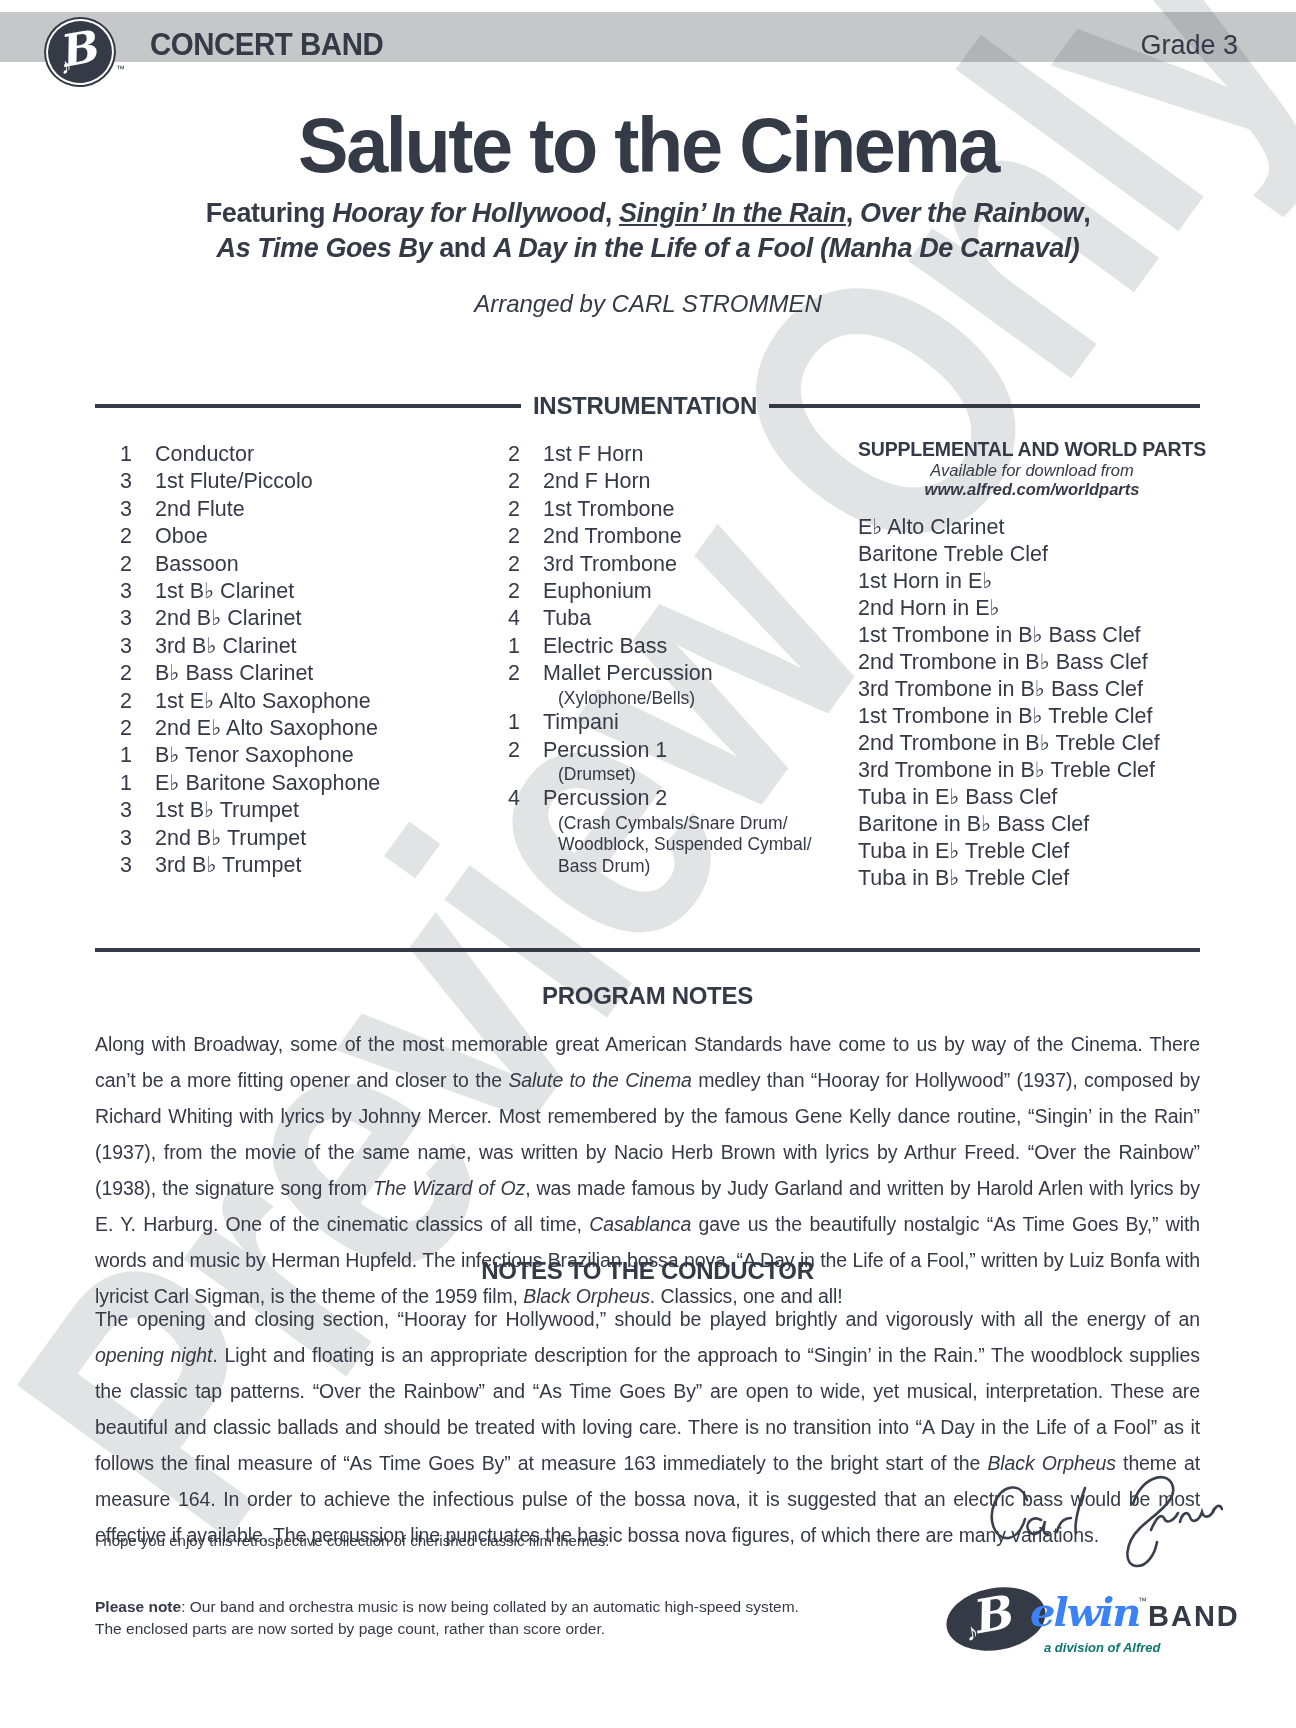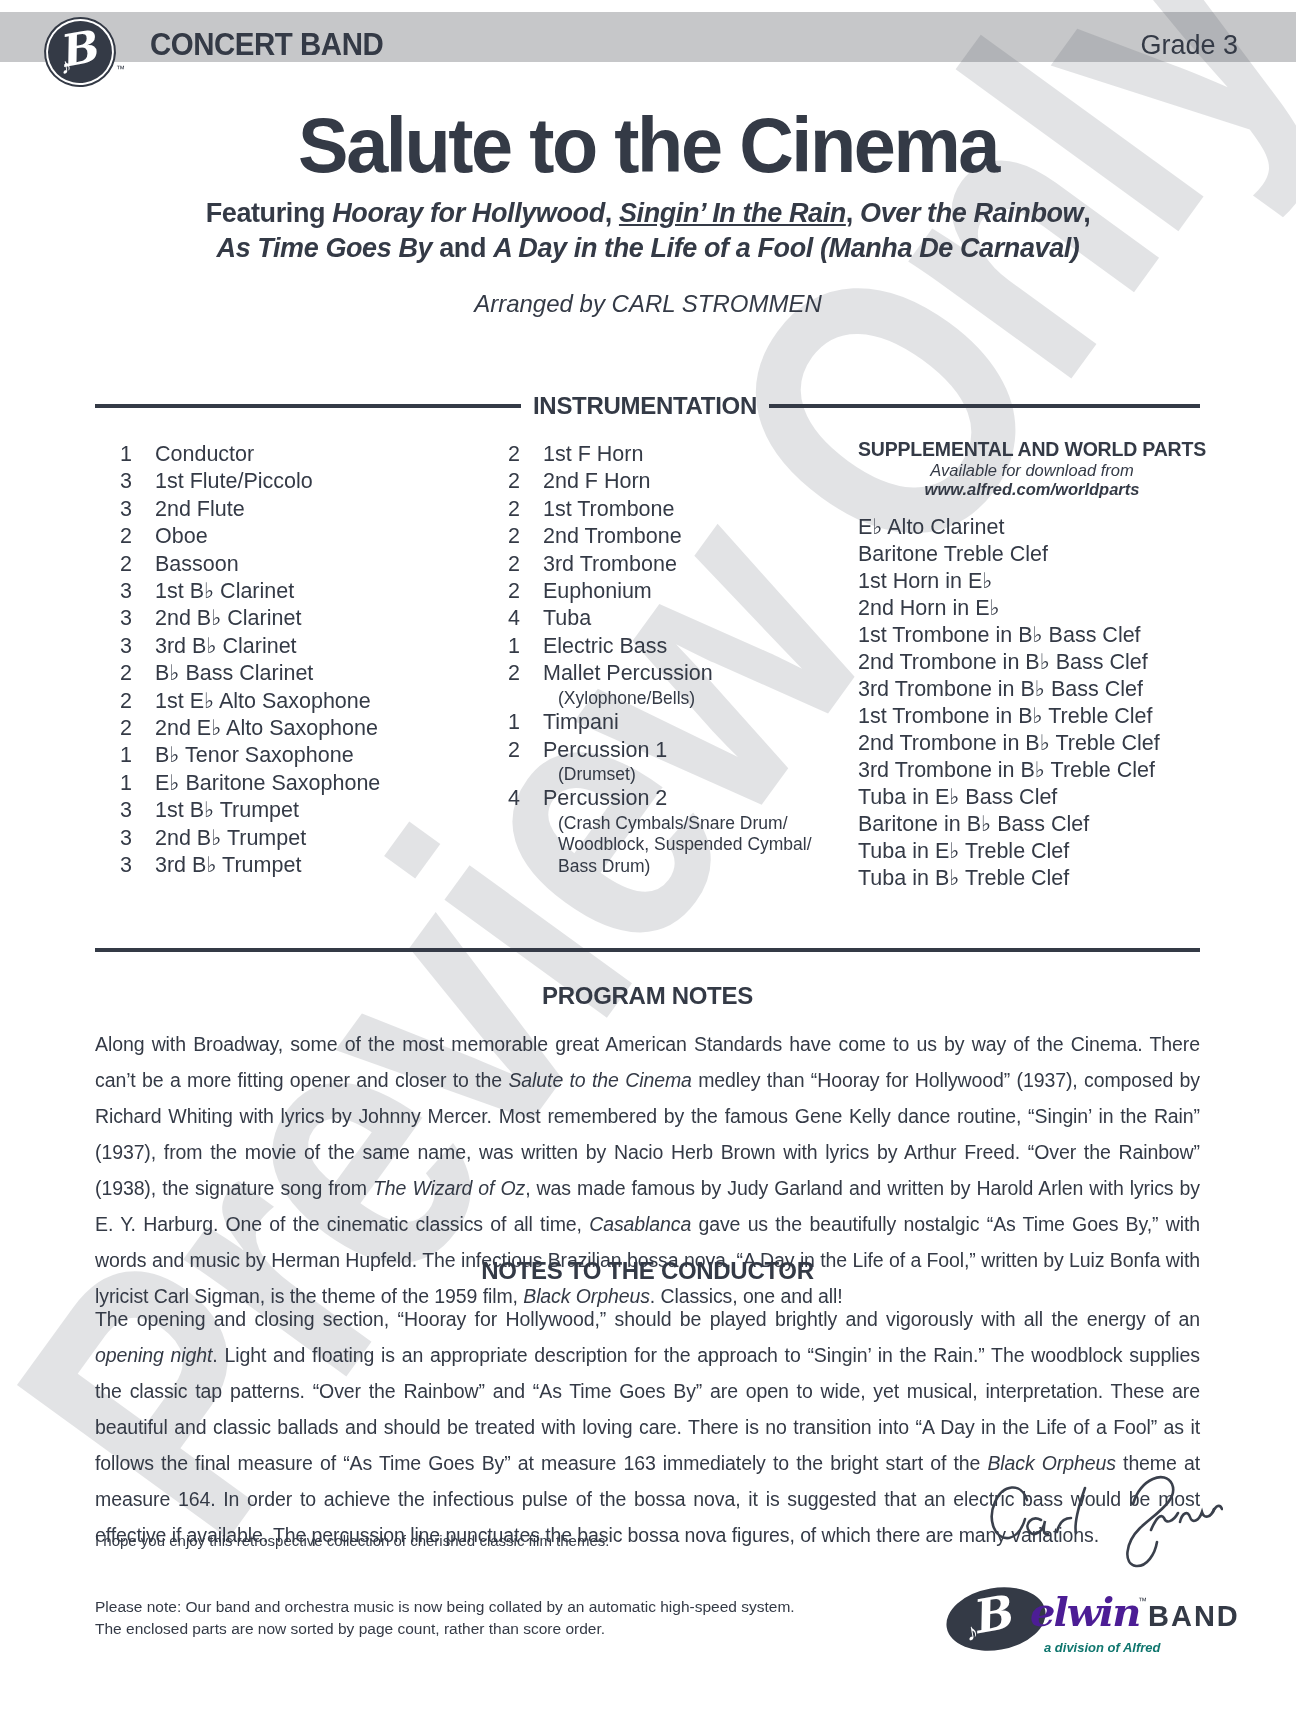--- a/index.html
+++ b/index.html
@@ -63,21 +63,21 @@
   
   .footer{position:absolute;left:95px;top:1596px;font-size:15.5px;line-height:21.5px;}
   
   .publisher{position:absolute;left:946px;top:1580px;width:280px;height:92px;}
   .pub-oval{position:absolute;left:0;top:8px;width:100px;height:62px;border-radius:50%;
     background:#343a46;transform:rotate(-10deg);}
   .pub-oval .bglyph{position:absolute;left:30px;top:-1px;color:#fff;font-family:"DejaVu Serif",serif;
     font-style:italic;font-weight:700;font-size:46px;}
   .pub-oval .note{position:absolute;left:18px;top:26px;color:#fff;font-size:24px;}
   .pub-script{position:absolute;left:84px;top:8px;font-family:"DejaVu Serif",serif;font-style:italic;
-    font-weight:700;font-size:40px;color:#4c1d95;letter-spacing:-2px;}
+    font-weight:700;font-size:40px;color:#3b82f6;letter-spacing:-2px;}
   .pub-tm{position:absolute;left:192px;top:16px;font-size:9px;color:#343a46;}
   .pub-band{position:absolute;left:202px;top:20px;font-size:29px;font-weight:700;
     letter-spacing:2px;color:#343a46;}
   .pub-division{position:absolute;left:98px;top:60px;font-style:italic;font-weight:700;
     font-size:13px;color:#0f766e;}
   span[style]{}
 </style>
 </head>
 <body>
 
@@ -342,21 +342,21 @@
       <path d="M66,62 C57,57 49,66 54,73 C59,80 68,74 70,63 C68,72 68,77 73,76"></path>
       <path d="M82,74 C84,65 89,60 96,60"></path>
       <path d="M110,30 C103,50 99,66 101,75"></path>
       <path d="M158,46 C166,20 190,12 197,26 C204,42 180,56 165,70 C150,85 148,106 161,108 C172,109 180,96 182,84"></path>
       <path d="M176,72 C181,60 186,55 189,60 C191,66 198,64 203,55"></path>
       <path d="M205,64 C207,55 213,52 215,59 C217,66 224,63 227,54 C229,61 236,60 239,51"></path>
       <path d="M238,54 C241,47 245,46 247,51"></path>
     </svg>
 
     <div class="footer">
-      <div><span style="font-weight: normal;">Please note</span><span>: Our band and orchestra music is now being collated by an automatic high-speed system.</span></div>
+      <div><span style="font-weight: bold;">Please note</span><span>: Our band and orchestra music is now being collated by an automatic high-speed system.</span></div>
       <div>The enclosed parts are now sorted by page count, rather than score order.</div>
     </div>
 
     <div class="publisher">
       <div class="pub-oval">
         <span class="bglyph">B</span>
         <span class="note">♪</span>
       </div>
       <span class="pub-script">elwin</span>
       <span class="pub-tm">™</span>

